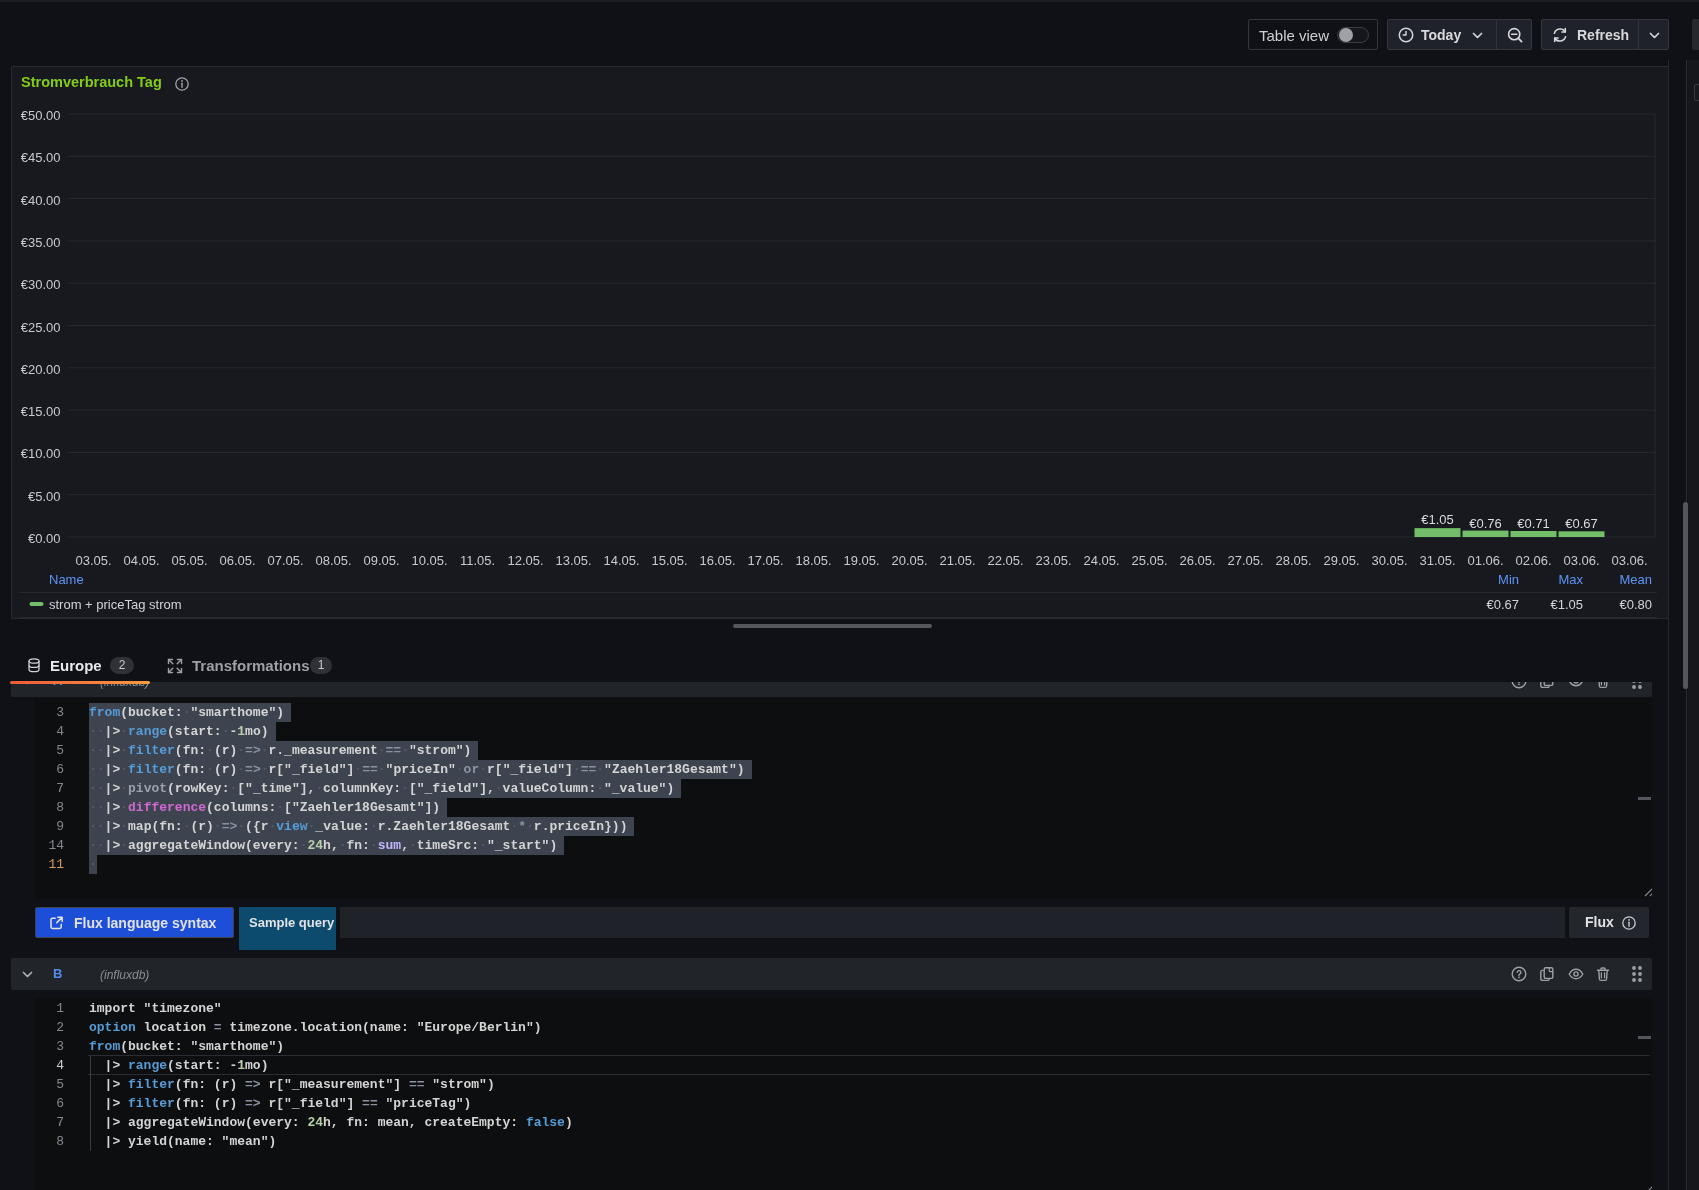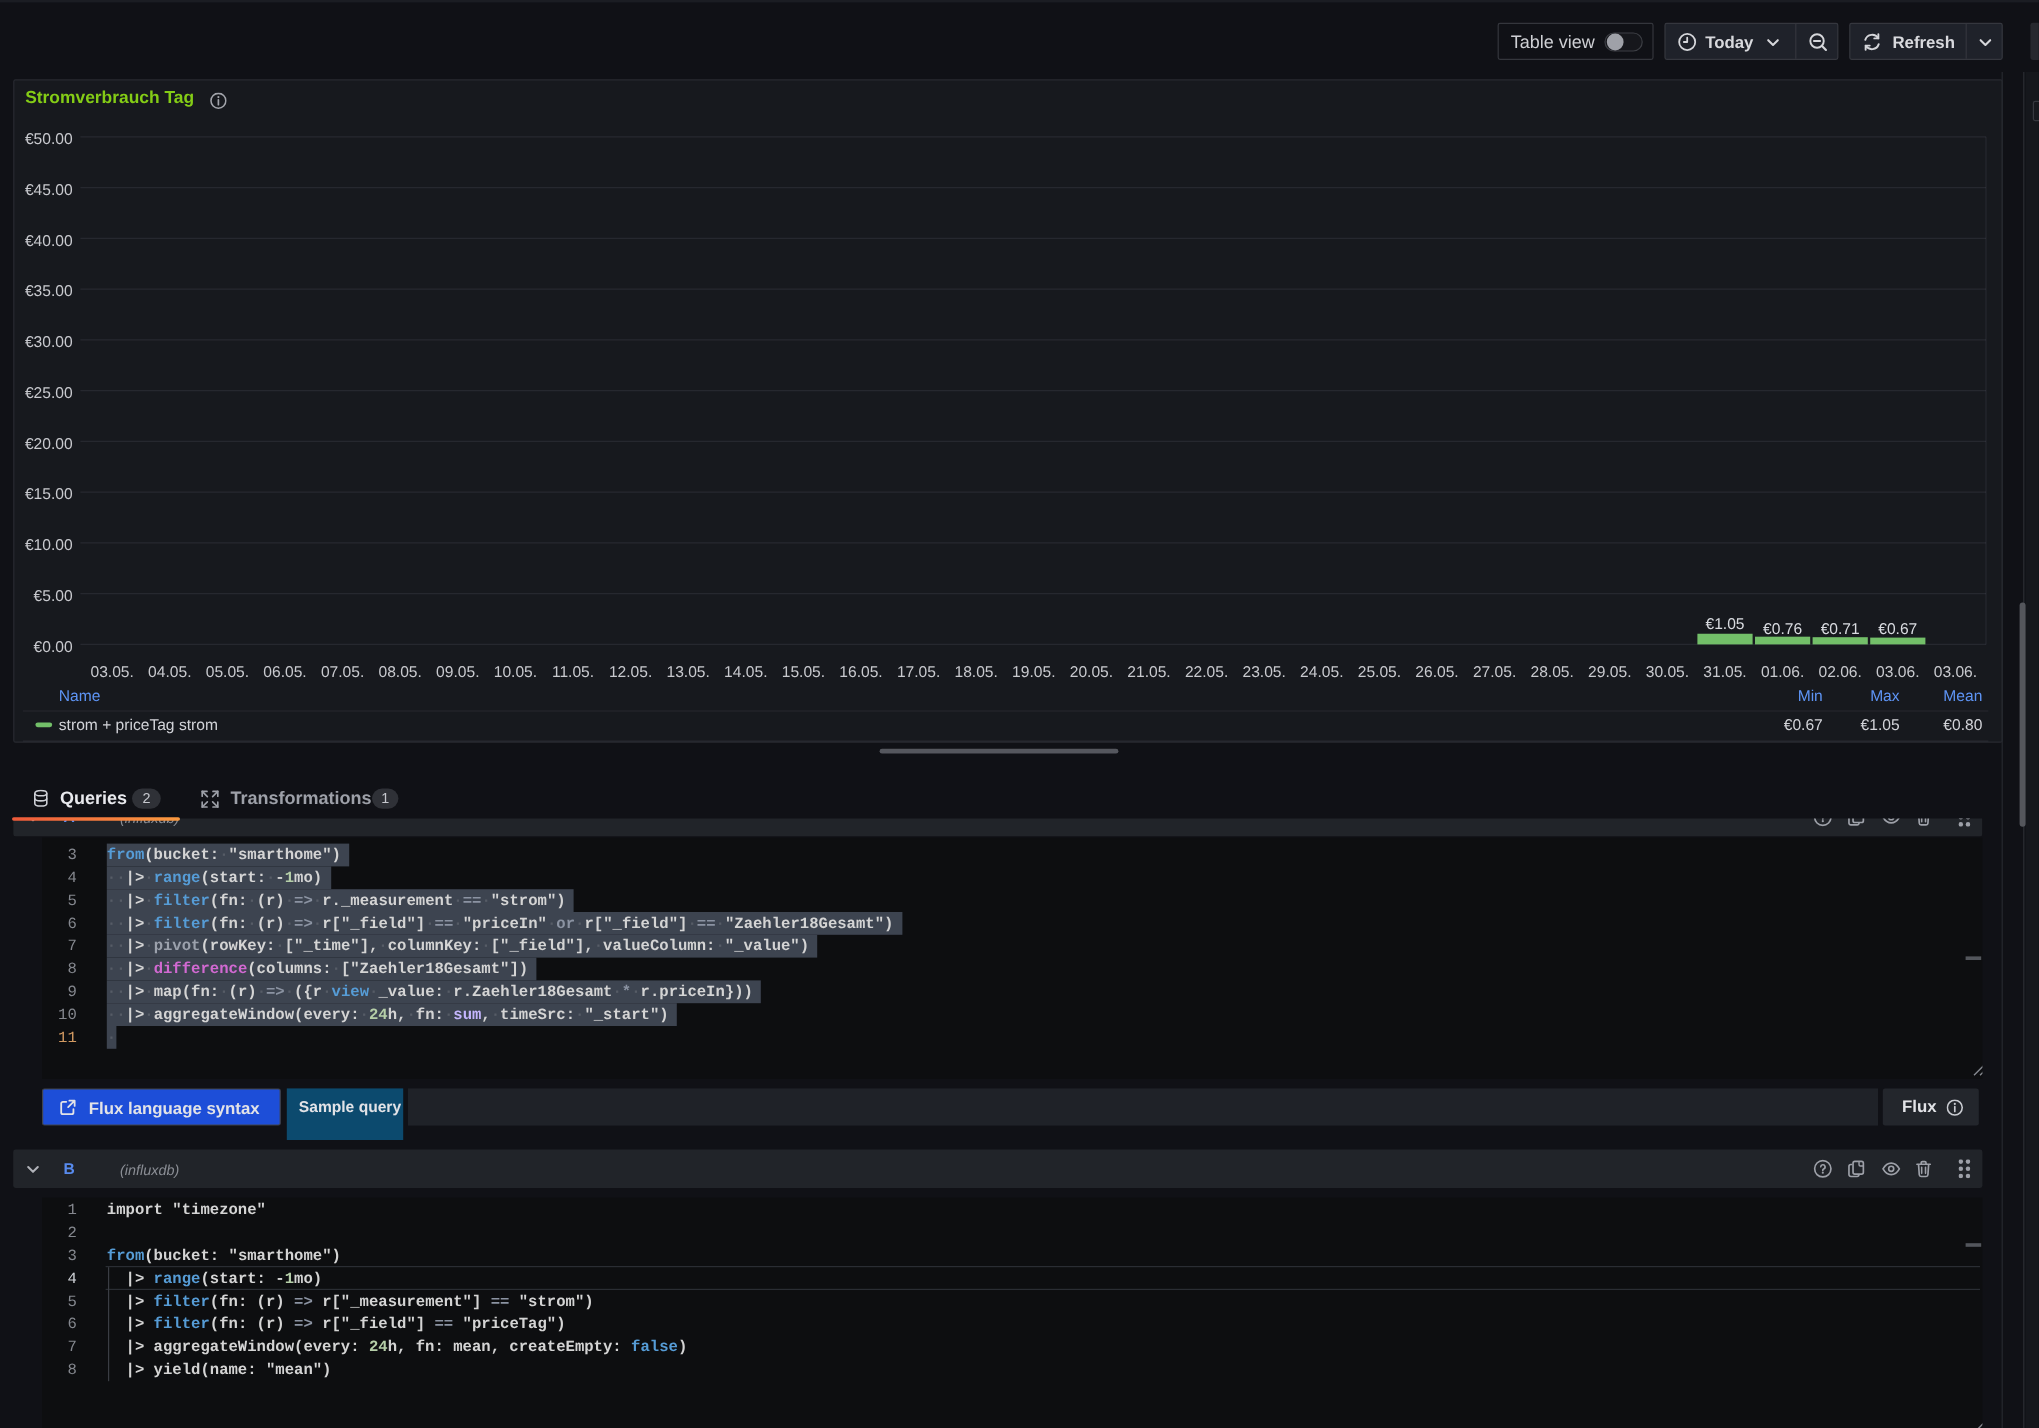--- a/index.html
+++ b/index.html
@@ -169,21 +169,21 @@
 
 <div class="abs" style="left:733px;top:623.5px;width:199px;height:4.5px;border-radius:2.5px;background:#55575e"></div>
 
 <div class="abs" style="left:28px;top:658px">
     <svg width="12" height="15" viewBox="0 0 12 15" style="" xmlns="http://www.w3.org/2000/svg">
       <ellipse cx="6" cy="3" rx="5" ry="2.2" fill="none" stroke="#cfd1d7" stroke-width="1.3"></ellipse>
       <path d="M1 3 V11.5 A5 2.2 0 0 0 11 11.5 V3" fill="none" stroke="#cfd1d7" stroke-width="1.3"></path>
       <path d="M1 7.2 A5 2.2 0 0 0 11 7.2" fill="none" stroke="#cfd1d7" stroke-width="1.3"></path>
     </svg>
   </div>
-<span class="abs" style="left:50px;top:657px;font-size:15px;font-weight:600;color:#e8e9ed">Queries</span>
+<span class="abs" style="left:50px;top:657px;font-size:15px;font-weight:600;color:#e8e9ed">Europe</span>
 <div class="abs" style="left:110px;top:657px;width:24px;height:17px;border-radius:9px;background:#2f3137;text-align:center;line-height:17px;font-size:12px;color:#c6c8ce">2</div>
 <div class="abs" style="left:167px;top:658px">
     <svg width="16" height="16" viewBox="0 0 16 16" style="" xmlns="http://www.w3.org/2000/svg">
       <g stroke="#9da0a8" stroke-width="1.4" fill="none" stroke-linecap="round" stroke-linejoin="round">
         <path d="M1.5 5.5 V1.5 H5.5"></path>
         <path d="M10.5 1.5 H14.5 V5.5"></path>
         <path d="M14.5 10.5 V14.5 H10.5"></path>
         <path d="M5.5 14.5 H1.5 V10.5"></path>
         <path d="M1.5 1.5 L5.8 5.8"></path>
         <path d="M14.5 1.5 L10.2 5.8"></path>
@@ -256,21 +256,21 @@
 <div class="gut" style="top:42.5px;color:#84878e">5</div>
 <div class="cl" style="top:42.5px"><span class="sel"><i>··</i>|&gt;<i>·</i><b style="color:#569cd6">filter</b>(fn:<i>·</i>(r)<i>·</i><b style="color:#8b93a2">=&gt;</b><i>·</i>r._measurement<i>·</i><b style="color:#8b93a2">==</b><i>·</i>"strom")</span></div>
 <div class="gut" style="top:61.5px;color:#84878e">6</div>
 <div class="cl" style="top:61.5px"><span class="sel"><i>··</i>|&gt;<i>·</i><b style="color:#569cd6">filter</b>(fn:<i>·</i>(r)<i>·</i><b style="color:#8b93a2">=&gt;</b><i>·</i>r["_field"]<i>·</i><b style="color:#8b93a2">==</b><i>·</i>"priceIn"<i>·</i><b style="color:#8b93a2">or</b><i>·</i>r["_field"]<i>·</i><b style="color:#8b93a2">==</b><i>·</i>"Zaehler18Gesamt")</span></div>
 <div class="gut" style="top:80.5px;color:#84878e">7</div>
 <div class="cl" style="top:80.5px"><span class="sel"><i>··</i>|&gt;<i>·</i><b style="color:#9ba1ac">pivot</b>(rowKey:<i>·</i>["_time"],<i>·</i>columnKey:<i>·</i>["_field"],<i>·</i>valueColumn:<i>·</i>"_value")</span></div>
 <div class="gut" style="top:99.5px;color:#84878e">8</div>
 <div class="cl" style="top:99.5px"><span class="sel"><i>··</i>|&gt;<i>·</i><b style="color:#d169d1">difference</b>(columns:<i>·</i>["Zaehler18Gesamt"])</span></div>
 <div class="gut" style="top:118.5px;color:#84878e">9</div>
 <div class="cl" style="top:118.5px"><span class="sel"><i>··</i>|&gt;<i>·</i>map(fn:<i>·</i>(r)<i>·</i><b style="color:#8b93a2">=&gt;</b><i>·</i>({r<i>·</i><b style="color:#569cd6">view</b><i>·</i>_value:<i>·</i>r.Zaehler18Gesamt<i>·</i><b style="color:#8b93a2">*</b><i>·</i>r.priceIn}))</span></div>
-<div class="gut" style="top:137.5px;color:#84878e">10</div>
+<div class="gut" style="top:137.5px;color:#84878e">14</div>
 <div class="cl" style="top:137.5px"><span class="sel"><i>··</i>|&gt;<i>·</i>aggregateWindow(every:<i>·</i><b style="color:#b5cea8">24</b>h,<i>·</i>fn:<i>·</i><b style="color:#c4b5fd">sum</b>,<i>·</i>timeSrc:<i>·</i>"_start")</span></div>
 <div class="gut" style="top:156.5px;color:#d29a62">11</div>
 <div class="cl" style="top:156.5px"><span class="sel" style="padding-right:0;width:8px;display:inline-block"><i>·</i></span></div>
 <div style="position:absolute;left:1603px;top:98.5px;width:13px;height:3px;background:#53565c"></div>
 <svg width="16" height="16" viewBox="0 0 16 16" style="position:absolute;left:1606px;top:184px" xmlns="http://www.w3.org/2000/svg">
       <g stroke="#85888f" stroke-width="1.2">
         <line x1="4" y1="14" x2="14" y2="4"></line>
         <line x1="9" y1="14" x2="14" y2="9"></line>
       </g>
     </svg>
@@ -349,20 +349,21 @@
       </div>
     </div>
 </div>
 
 <div class="ed" style="top:998px;height:192px">
 <div style="position:absolute;left:53px;top:56.5px;width:1562px;height:20px;border-top:1px solid #2a2d33;border-bottom:1px solid #2a2d33"></div>
 <div style="position:absolute;left:54.5px;top:58px;width:1px;height:95px;background:#3a3d44"></div>
 <div class="gut" style="top:1.2px;color:#84878e">1</div>
 <div class="cl" style="top:1.2px">import "timezone"</div>
 <div class="gut" style="top:20.2px;color:#84878e">2</div>
+<div class="cl" style="top:20.2px"><b style="color:#569cd6">option</b> location <b style="color:#8b93a2">=</b> timezone.location(name: "Europe/Berlin")</div>
 <div class="gut" style="top:39.2px;color:#84878e">3</div>
 <div class="cl" style="top:39.2px"><b style="color:#569cd6">from</b>(bucket: "smarthome")</div>
 <div class="gut" style="top:58.2px;color:#cdd0d5">4</div>
 <div class="cl" style="top:58.2px">  |&gt; <b style="color:#569cd6">range</b>(start: -<b style="color:#b5cea8">1</b>mo)</div>
 <div class="gut" style="top:77.2px;color:#84878e">5</div>
 <div class="cl" style="top:77.2px">  |&gt; <b style="color:#569cd6">filter</b>(fn: (r) <b style="color:#8b93a2">=&gt;</b> r["_measurement"] <b style="color:#8b93a2">==</b> "strom")</div>
 <div class="gut" style="top:96.2px;color:#84878e">6</div>
 <div class="cl" style="top:96.2px">  |&gt; <b style="color:#569cd6">filter</b>(fn: (r) <b style="color:#8b93a2">=&gt;</b> r["_field"] <b style="color:#8b93a2">==</b> "priceTag")</div>
 <div class="gut" style="top:115.2px;color:#84878e">7</div>
 <div class="cl" style="top:115.2px">  |&gt; aggregateWindow(every: <b style="color:#b5cea8">24</b>h, fn: mean, createEmpty: <b style="color:#569cd6">false</b>)</div>

